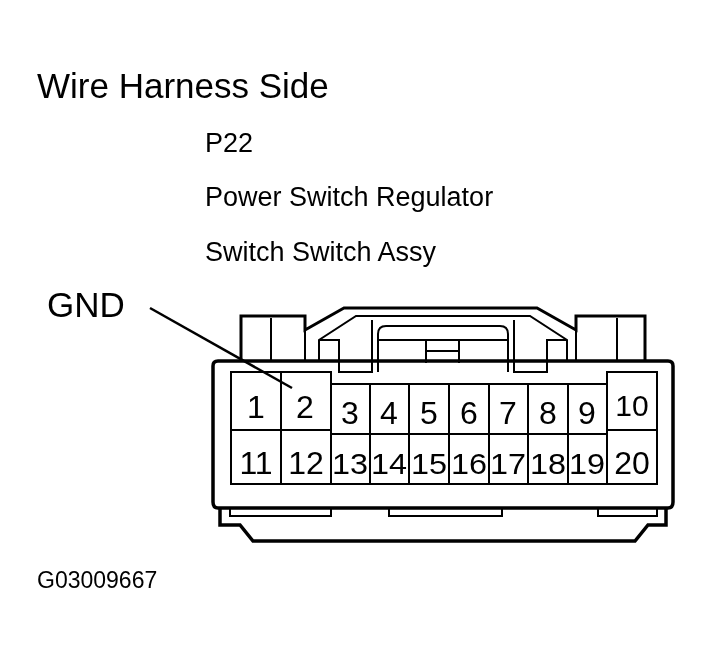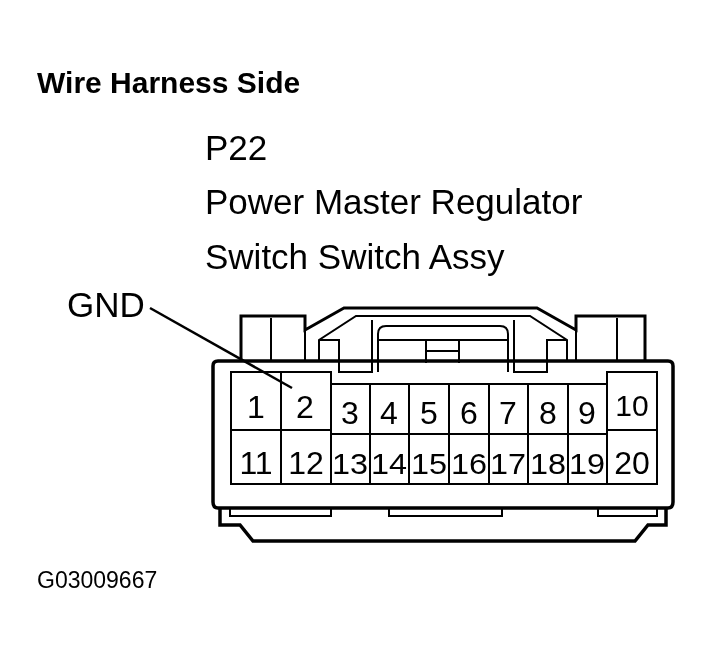--- a/index.html
+++ b/index.html
@@ -1,33 +1,33 @@
 <!DOCTYPE html>
 <html><head>
 <meta charset="utf-8">
 <style>
   html, body { margin: 0; padding: 0; background: #ffffff; }
   body { width: 712px; height: 662px; position: relative; overflow: hidden;
          font-family: "Liberation Sans", sans-serif; color: #000; }
-  .title { position: absolute; left: 37px; top: 68px; font-size: 30px; font-weight: bold; line-height: 1; white-space: nowrap; }
-  .sub { position: absolute; left: 205px; font-size: 35px; line-height: 1; white-space: nowrap; }
+  .title { position: absolute; left: 37px; top: 68px; font-size: 35px; font-weight: normal; line-height: 1; white-space: nowrap; }
+  .sub { position: absolute; left: 205px; font-size: 27px; line-height: 1; white-space: nowrap; }
   .sub1 { top: 130px; }
   .sub2 { top: 184px; }
   .sub3 { top: 239px; }
-  .gnd { position: absolute; left: 67px; top: 287px; font-size: 35px; line-height: 1; }
+  .gnd { position: absolute; left: 47px; top: 287px; font-size: 35px; line-height: 1; }
   .code { position: absolute; left: 37px; top: 569px; font-size: 23px; line-height: 1; }
   svg { position: absolute; left: 0; top: 0; }
   .pin-num { font-family: "Liberation Sans", sans-serif; fill: #000; }
 </style>
 </head>
 <body>
 
 <div class="title">Wire Harness Side</div>
 <div class="sub sub1">P22</div>
-<div class="sub sub2">Power Master Regulator</div>
+<div class="sub sub2">Power Switch Regulator</div>
 <div class="sub sub3">Switch Switch Assy</div>
 <div class="gnd">GND</div>
 <div class="code">G03009667</div>
 
 <svg width="712" height="662" viewBox="0 0 712 662">
   <g fill="none" stroke="#000" stroke-linejoin="miter">
 
     <g stroke-width="2.5">
       <path d="M241,361 L241,316 L305,316 L305,330 L344,308 L537,308 L576,330 L576,316 L645,316 L645,361" stroke-width="3"></path>
       <line x1="271" y1="318" x2="271" y2="361" stroke-width="2"></line>

